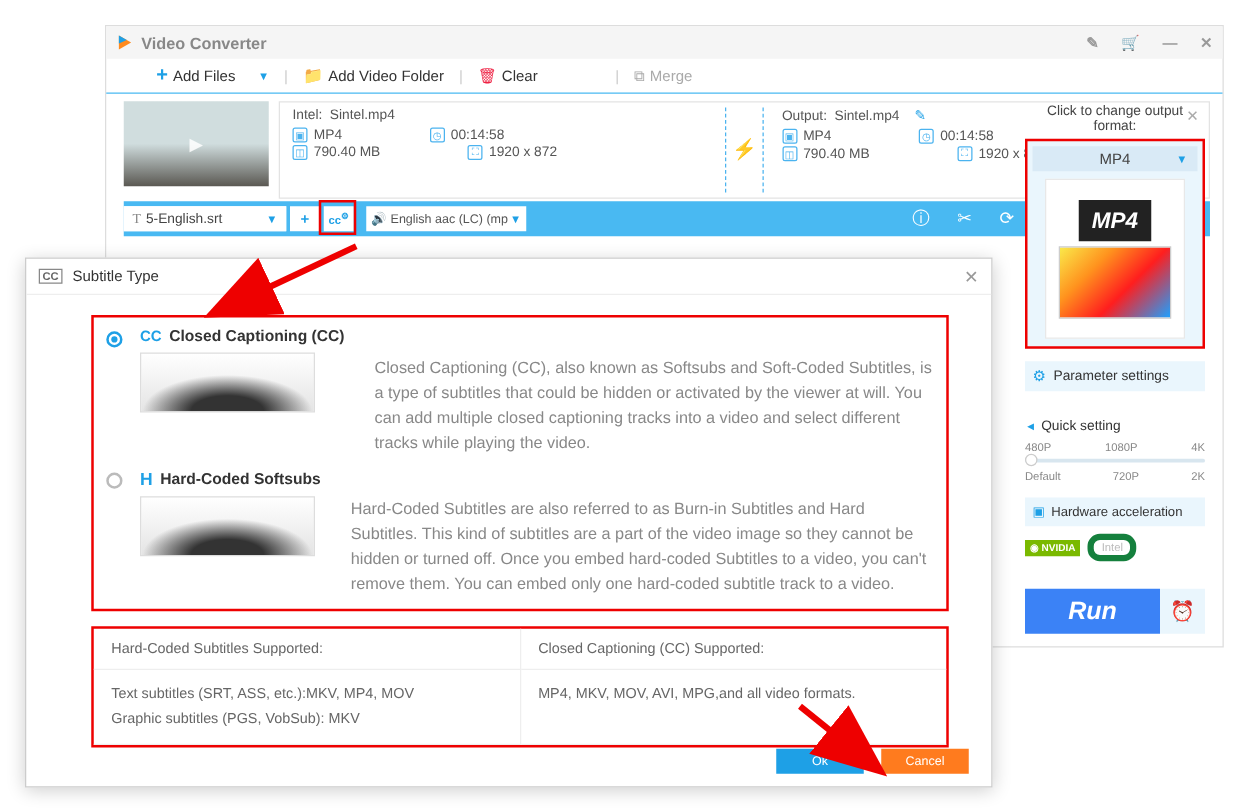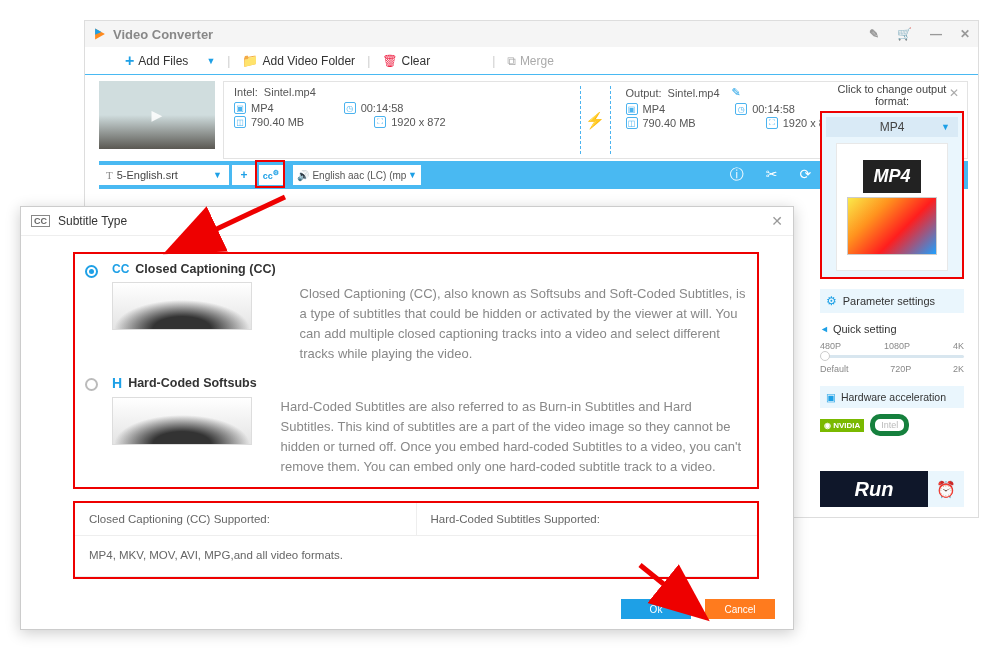--- a/index.html
+++ b/index.html
@@ -54,35 +54,35 @@
   .format-box { border:2px solid #e00; background:#eaf6fd; padding:4px; }
   .fmt-title { background:#d9eaf6; text-align:center; padding:3px; font-size:12px; color:#444; display:flex; justify-content:center; align-items:center; position:relative;}
   .fmt-title .caret { color:#1ea0e6; position:absolute; right:8px; font-size:9px;}
   .fmt-icon { width:112px; height:128px; margin:6px auto 2px; background:#fff; border:1px solid #e8e8e8; display:flex; flex-direction:column; align-items:center; justify-content:center;}
   .fmt-badge { background:#222; color:#fff; font-weight:bold; padding:6px 10px; font-size:18px; margin-bottom:4px; font-style:italic;}
   .fmt-art { width:90px; height:58px; background:linear-gradient(135deg,#fae94a 0,#ff931e 30%,#ff1e1e 60%,#1ea0ff 100%); border:1px solid #ccc;}
 
   .param-btn { margin-top:10px; background:#eaf6fd; padding:5px 6px; font-size:11px; color:#333; display:flex;align-items:center;gap:6px; cursor:pointer;}
   .param-btn .pi { color:#1ea0e6; font-size:12px;}
 
-  .quick-section { margin-top:10px; }
+  .quick-section { margin-top:22px; }
   .quick-lbl { font-size:11px; color:#333; display:flex;align-items:center; gap:4px;}
   .quick-lbl::before { content:'◄'; color:#1ea0e6; font-size:9px;}
   .res-row { display:flex; justify-content:space-between; font-size:9px; color:#888; margin-top:6px;}
   .slider { height:3px; background:#d8e6ef; margin-top:4px; position:relative; border-radius:2px;}
   .slider .thumb-sl { position:absolute; left:0; top:-4px; width:10px;height:10px; background:#fff; border:1px solid #ccc; border-radius:50%;}
 
   .hw-btn { margin-top:12px; background:#eaf6fd; padding:5px 6px; font-size:10.5px; color:#333; display:flex;align-items:center;gap:5px; cursor:pointer;}
   .hw-icons { margin-top:6px; display:flex; gap:6px; align-items:center;}
   .nvidia { background:#7ab900; color:#fff; font-size:8px; padding:2px 4px; font-weight:bold;}
   .nvidia::before{content:'◉ ';}
   .intel { color:#bbb; font-size:9px; border:5px solid #15803d; border-radius:10px; padding:1px 6px;}
 
   .run-bar { position:absolute; right:14px; bottom:10px; width:144px; height:36px; display:flex;}
-  .run-btn { flex:1; background:#0f172a; color:#fff; font-size:20px; display:flex;align-items:center;justify-content:center; cursor:pointer; font-style:italic; font-weight:bold;}
+  .run-btn { flex:1; background:#3b82f6; color:#fff; font-size:20px; display:flex;align-items:center;justify-content:center; cursor:pointer; font-style:italic; font-weight:bold;}
   .alarm-btn { width:36px; background:#eaf6fd; color:#1eb6f2; display:flex;align-items:center;justify-content:center; font-size:16px;}
 
   
   .dialog { position:absolute; left:20px; top:206px; width:774px; height:424px; border:1px solid #ccc; background:#fff; box-shadow:0 3px 14px rgba(0,0,0,.2);}
   .dlg-title { padding:6px 10px; display:flex; align-items:center; gap:8px; border-bottom:1px solid #eee;}
   .cc-badge-sm { border:1px solid #888; padding:0 2px; font-size:9px; font-weight:bold; color:#666;}
   .dlg-close { margin-left:auto; color:#999; cursor:pointer; font-size:14px;}
 
   .dlg-body { padding: 16px 34px 0 52px; font-size:12px; }
 
@@ -333,24 +333,25 @@
               <div class="opt-illus"></div>
             </div>
             <div class="opt-desc">Hard-Coded Subtitles are also referred to as Burn-in Subtitles and Hard Subtitles. This kind of subtitles are a part of the video image so they cannot be hidden or turned off. Once you embed hard-coded Subtitles to a video, you can't remove them. You can embed only one hard-coded subtitle track to a video.</div>
           </div>
         </div>
       </div>
     </div>
 
     <div class="support-table">
       <div class="st-head">
+        <div class="st-cell">Hard-Coded Subtitles Supported:</div>
         <div class="st-cell">Closed Captioning (CC) Supported:</div>
-        <div class="st-cell">Hard-Coded Subtitles Supported:</div>
       </div>
       <div class="st-row">
+        <div class="st-cell"><span>Text subtitles (SRT, ASS, etc.):MKV, MP4, MOV</span><br><span>Graphic subtitles (PGS, VobSub): MKV</span></div>
         <div class="st-cell">MP4, MKV, MOV, AVI, MPG,and all video formats.</div>
       </div>
     </div>
   </div>
   <div class="dlg-footer">
     <div class="btn btn-ok">Ok</div>
     <div class="btn btn-cancel">Cancel</div>
   </div>
 </div>
 

